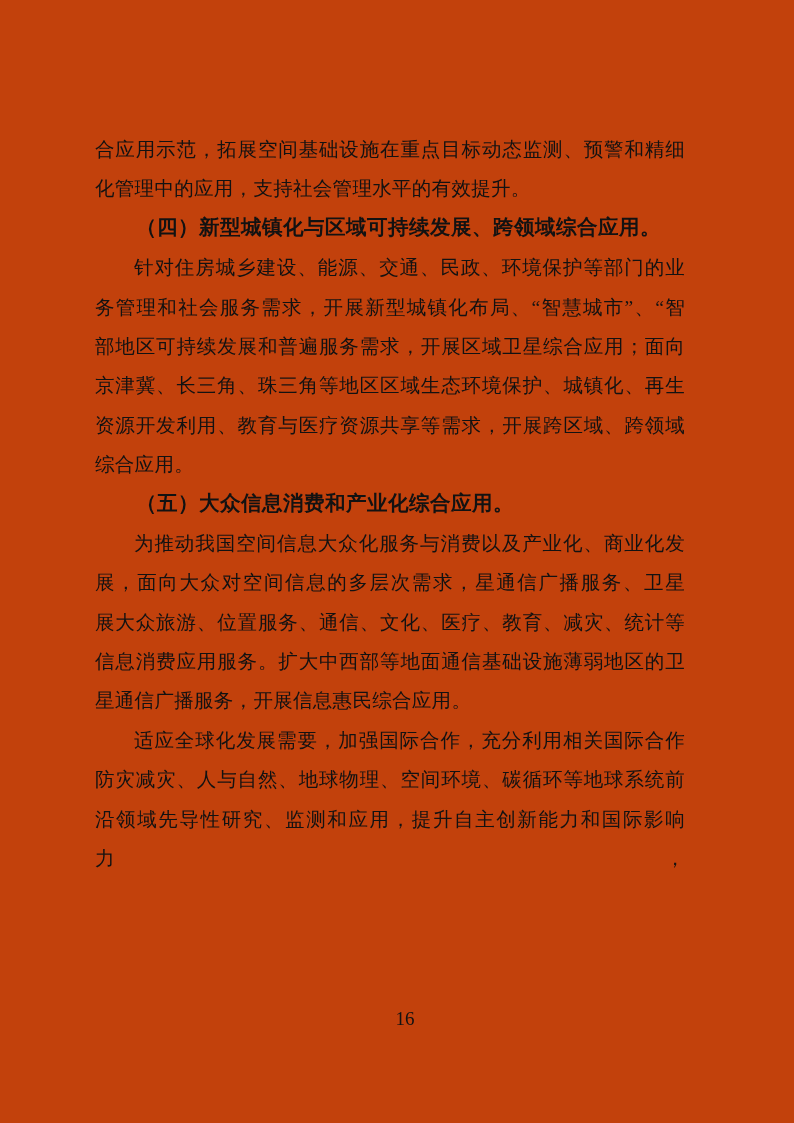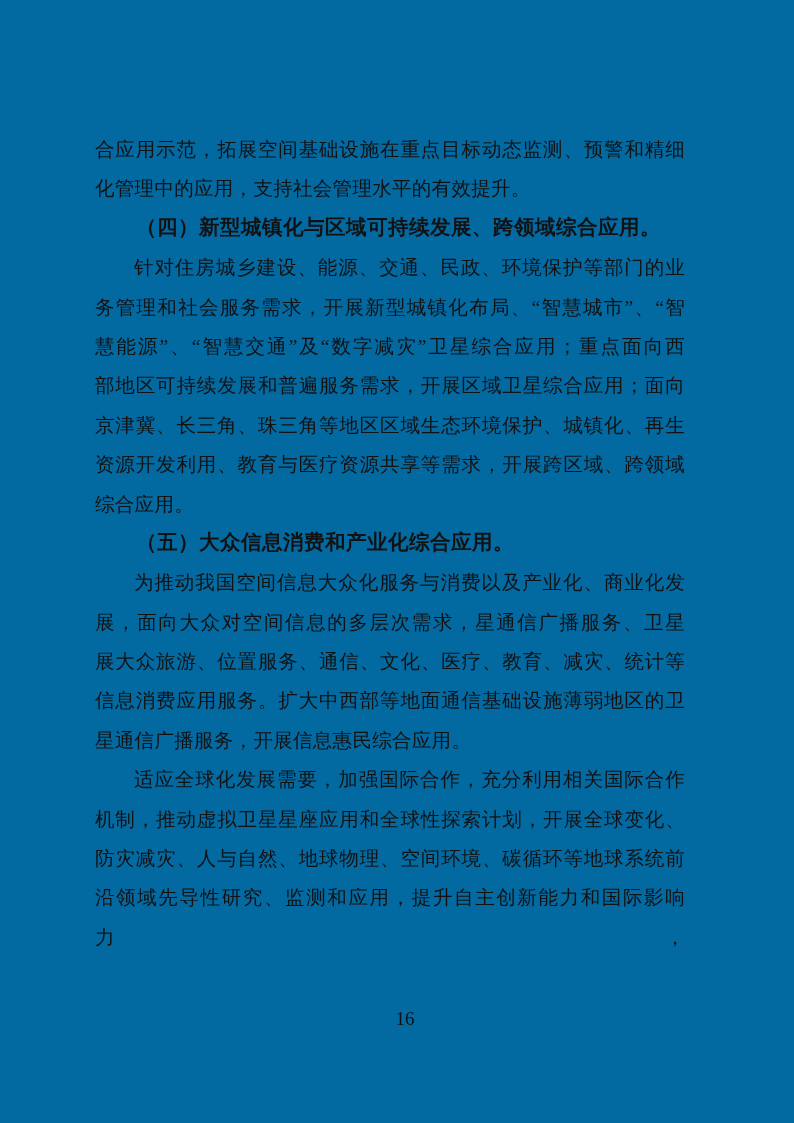--- a/index.html
+++ b/index.html
@@ -4,21 +4,21 @@
 <style>
   html, body {
     margin: 0;
     padding: 0;
     background: #ffffff;
   }
   .page {
     position: relative;
     width: 794px;
     height: 1123px;
-    background: #0369a1;
+    background: #c2410c;
     overflow: hidden;
     font-family: "Liberation Serif", "DejaVu Serif", serif;
     color: #121212;
   }
   .text-block {
     position: absolute;
     left: 95px;
     top: 130px;
     width: 590px;
   }
@@ -72,41 +72,39 @@
     <section>
       <div class="line">合应用示范，拓展空间基础设施在重点目标动态监测、预警和精细</div>
       <div class="line last">化管理中的应用，支持社会管理水平的有效提升。</div>
     </section>
 
     <div class="heading">（四）新型城镇化与区域可持续发展、跨领域综合应用。</div>
 
     <section>
       <div class="line indent">针对住房城乡建设、能源、交通、民政、环境保护等部门的业</div>
       <div class="line">务管理和社会服务需求，开展新型城镇化布局、“智慧城市”、“智</div>
-      <div class="line">慧能源”、“智慧交通”及“数字减灾”卫星综合应用；重点面向西</div>
       <div class="line">部地区可持续发展和普遍服务需求，开展区域卫星综合应用；面向</div>
       <div class="line">京津冀、长三角、珠三角等地区区域生态环境保护、城镇化、再生</div>
       <div class="line">资源开发利用、教育与医疗资源共享等需求，开展跨区域、跨领域</div>
       <div class="line last">综合应用。</div>
     </section>
 
     <div class="heading">（五）大众信息消费和产业化综合应用。</div>
 
     <section>
       <div class="line indent">为推动我国空间信息大众化服务与消费以及产业化、商业化发</div>
       <div class="line">展，面向大众对空间信息的多层次需求，星通信广播服务、卫星</div>
       <div class="line">展大众旅游、位置服务、通信、文化、医疗、教育、减灾、统计等</div>
       <div class="line">信息消费应用服务。扩大中西部等地面通信基础设施薄弱地区的卫</div>
       <div class="line last">星通信广播服务，开展信息惠民综合应用。</div>
     </section>
 
 
     <section>
       <div class="line indent">适应全球化发展需要，加强国际合作，充分利用相关国际合作</div>
-      <div class="line">机制，推动虚拟卫星星座应用和全球性探索计划，开展全球变化、</div>
       <div class="line">防灾减灾、人与自然、地球物理、空间环境、碳循环等地球系统前</div>
       <div class="line">沿领域先导性研究、监测和应用，提升自主创新能力和国际影响力，</div>
     </section>
 
   </main>
 
   <footer class="page-number">16</footer>
 </div>
 
 </body></html>

